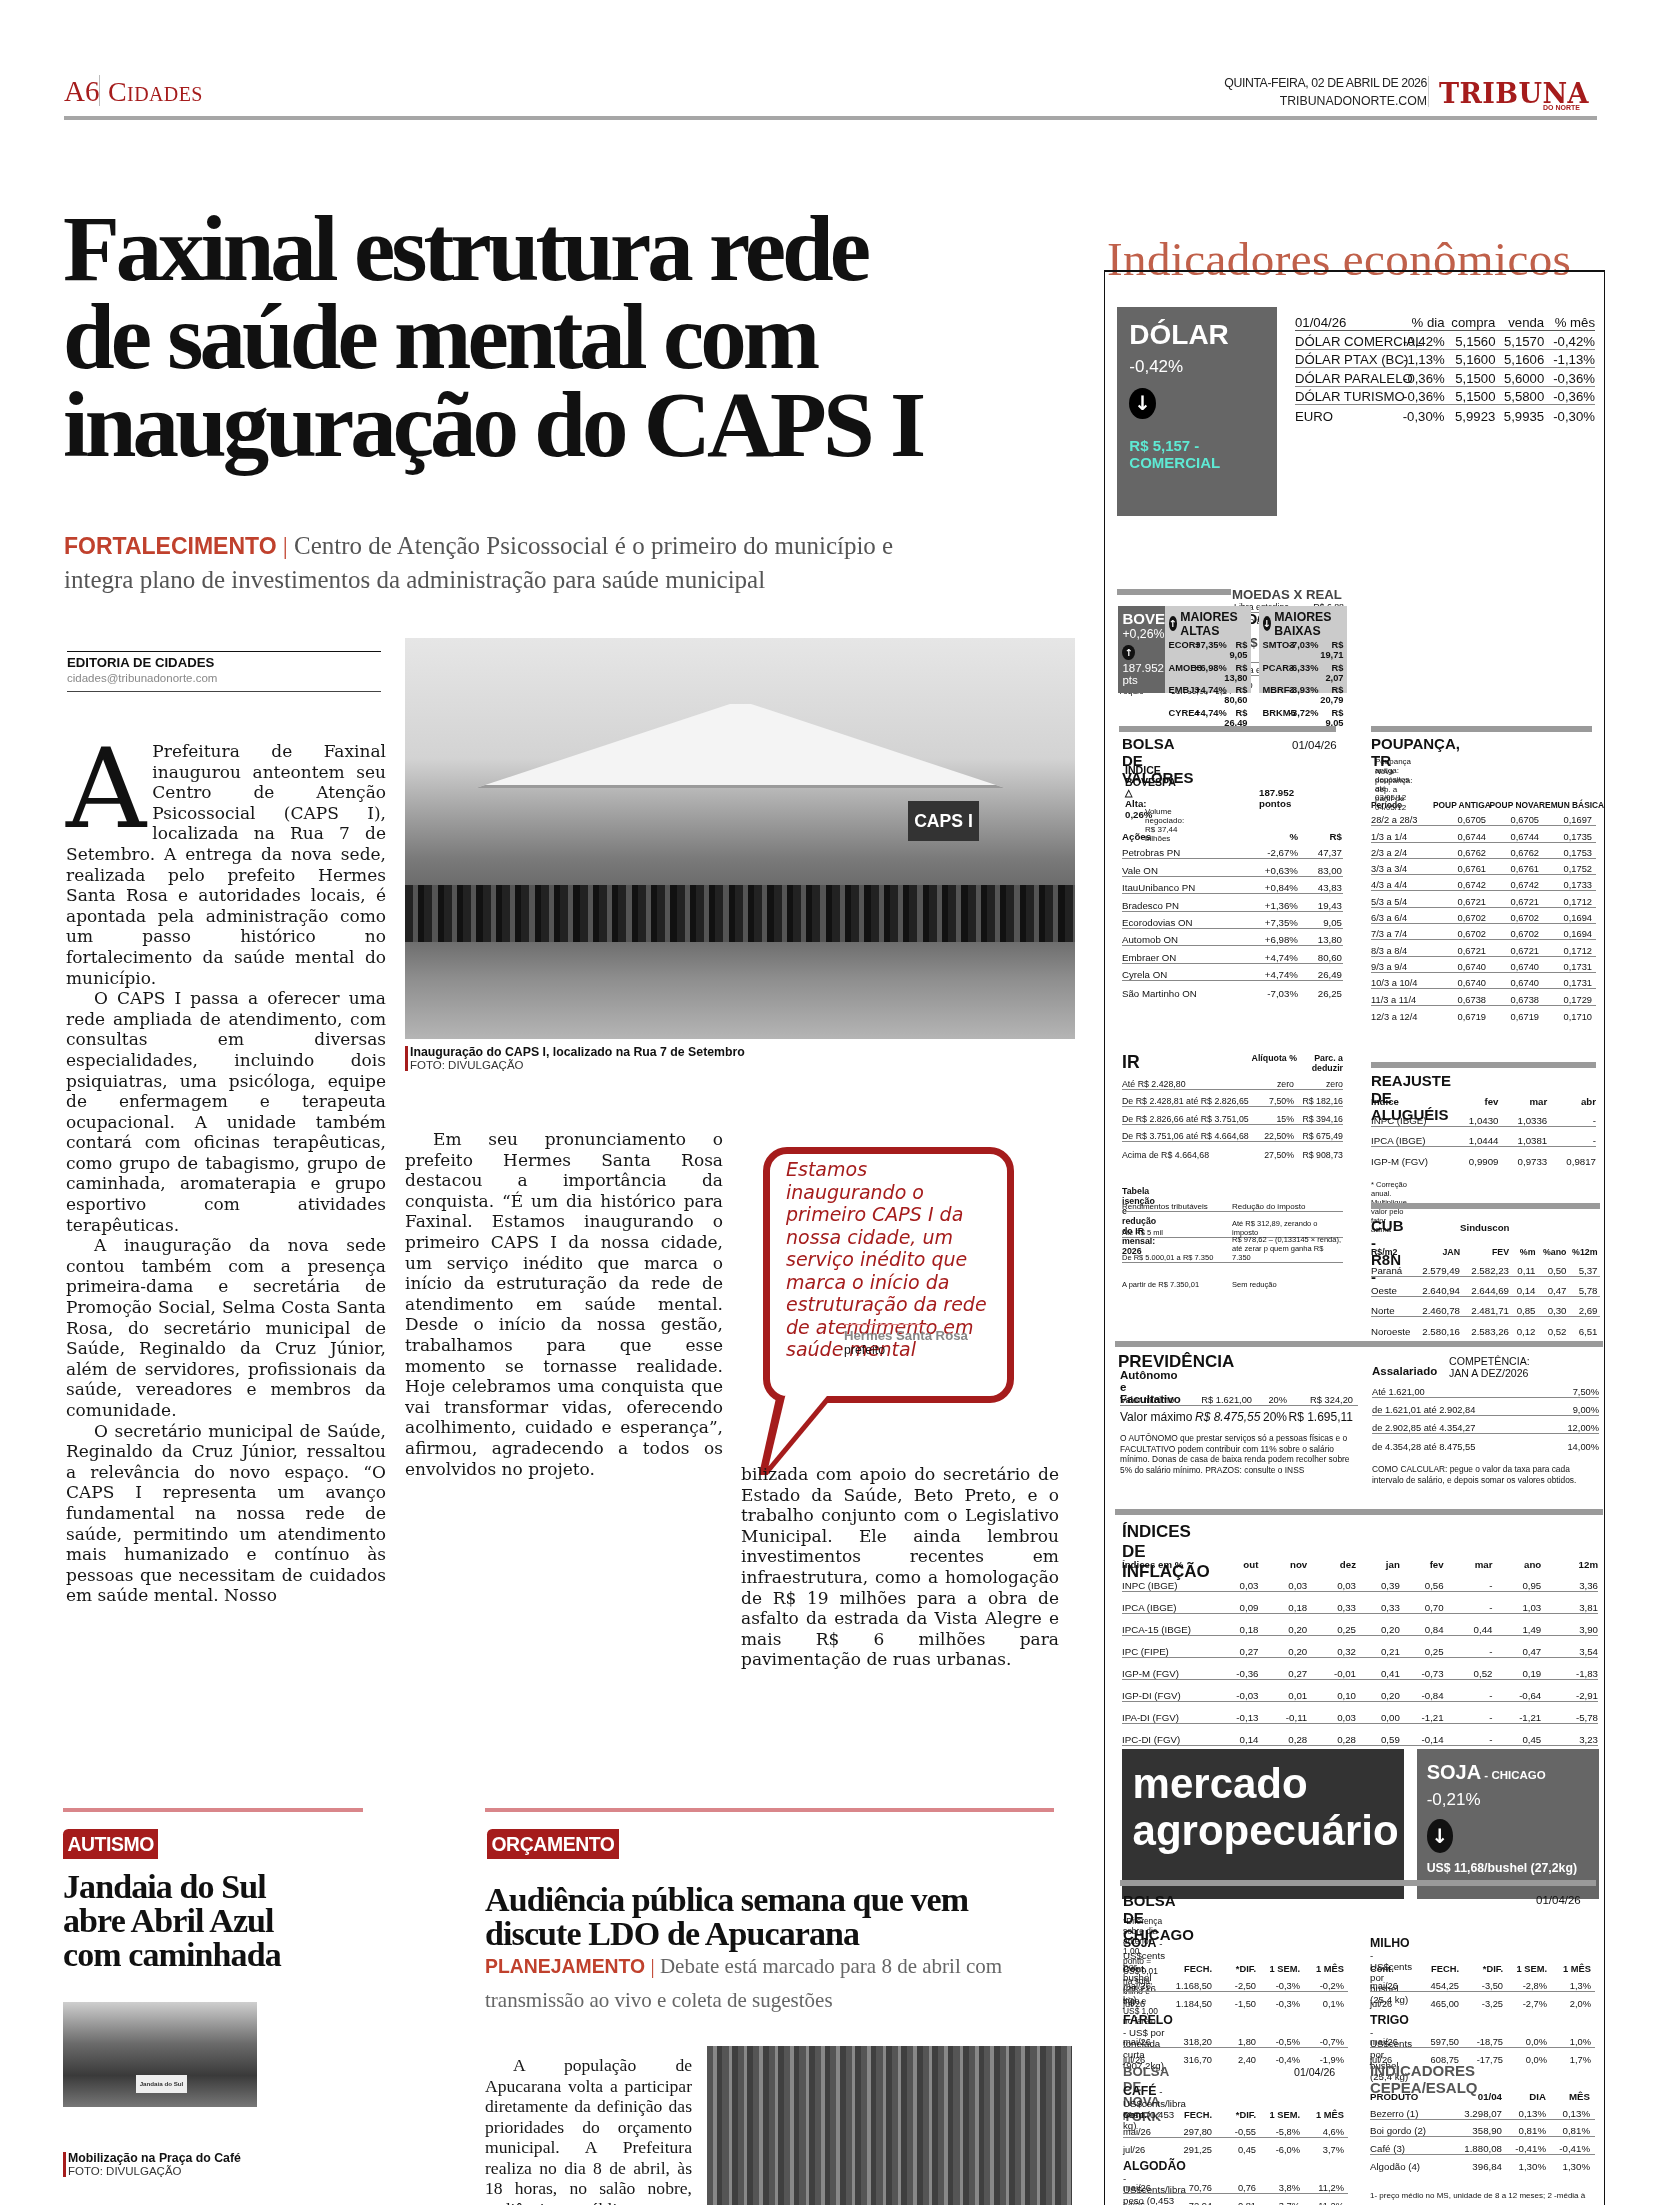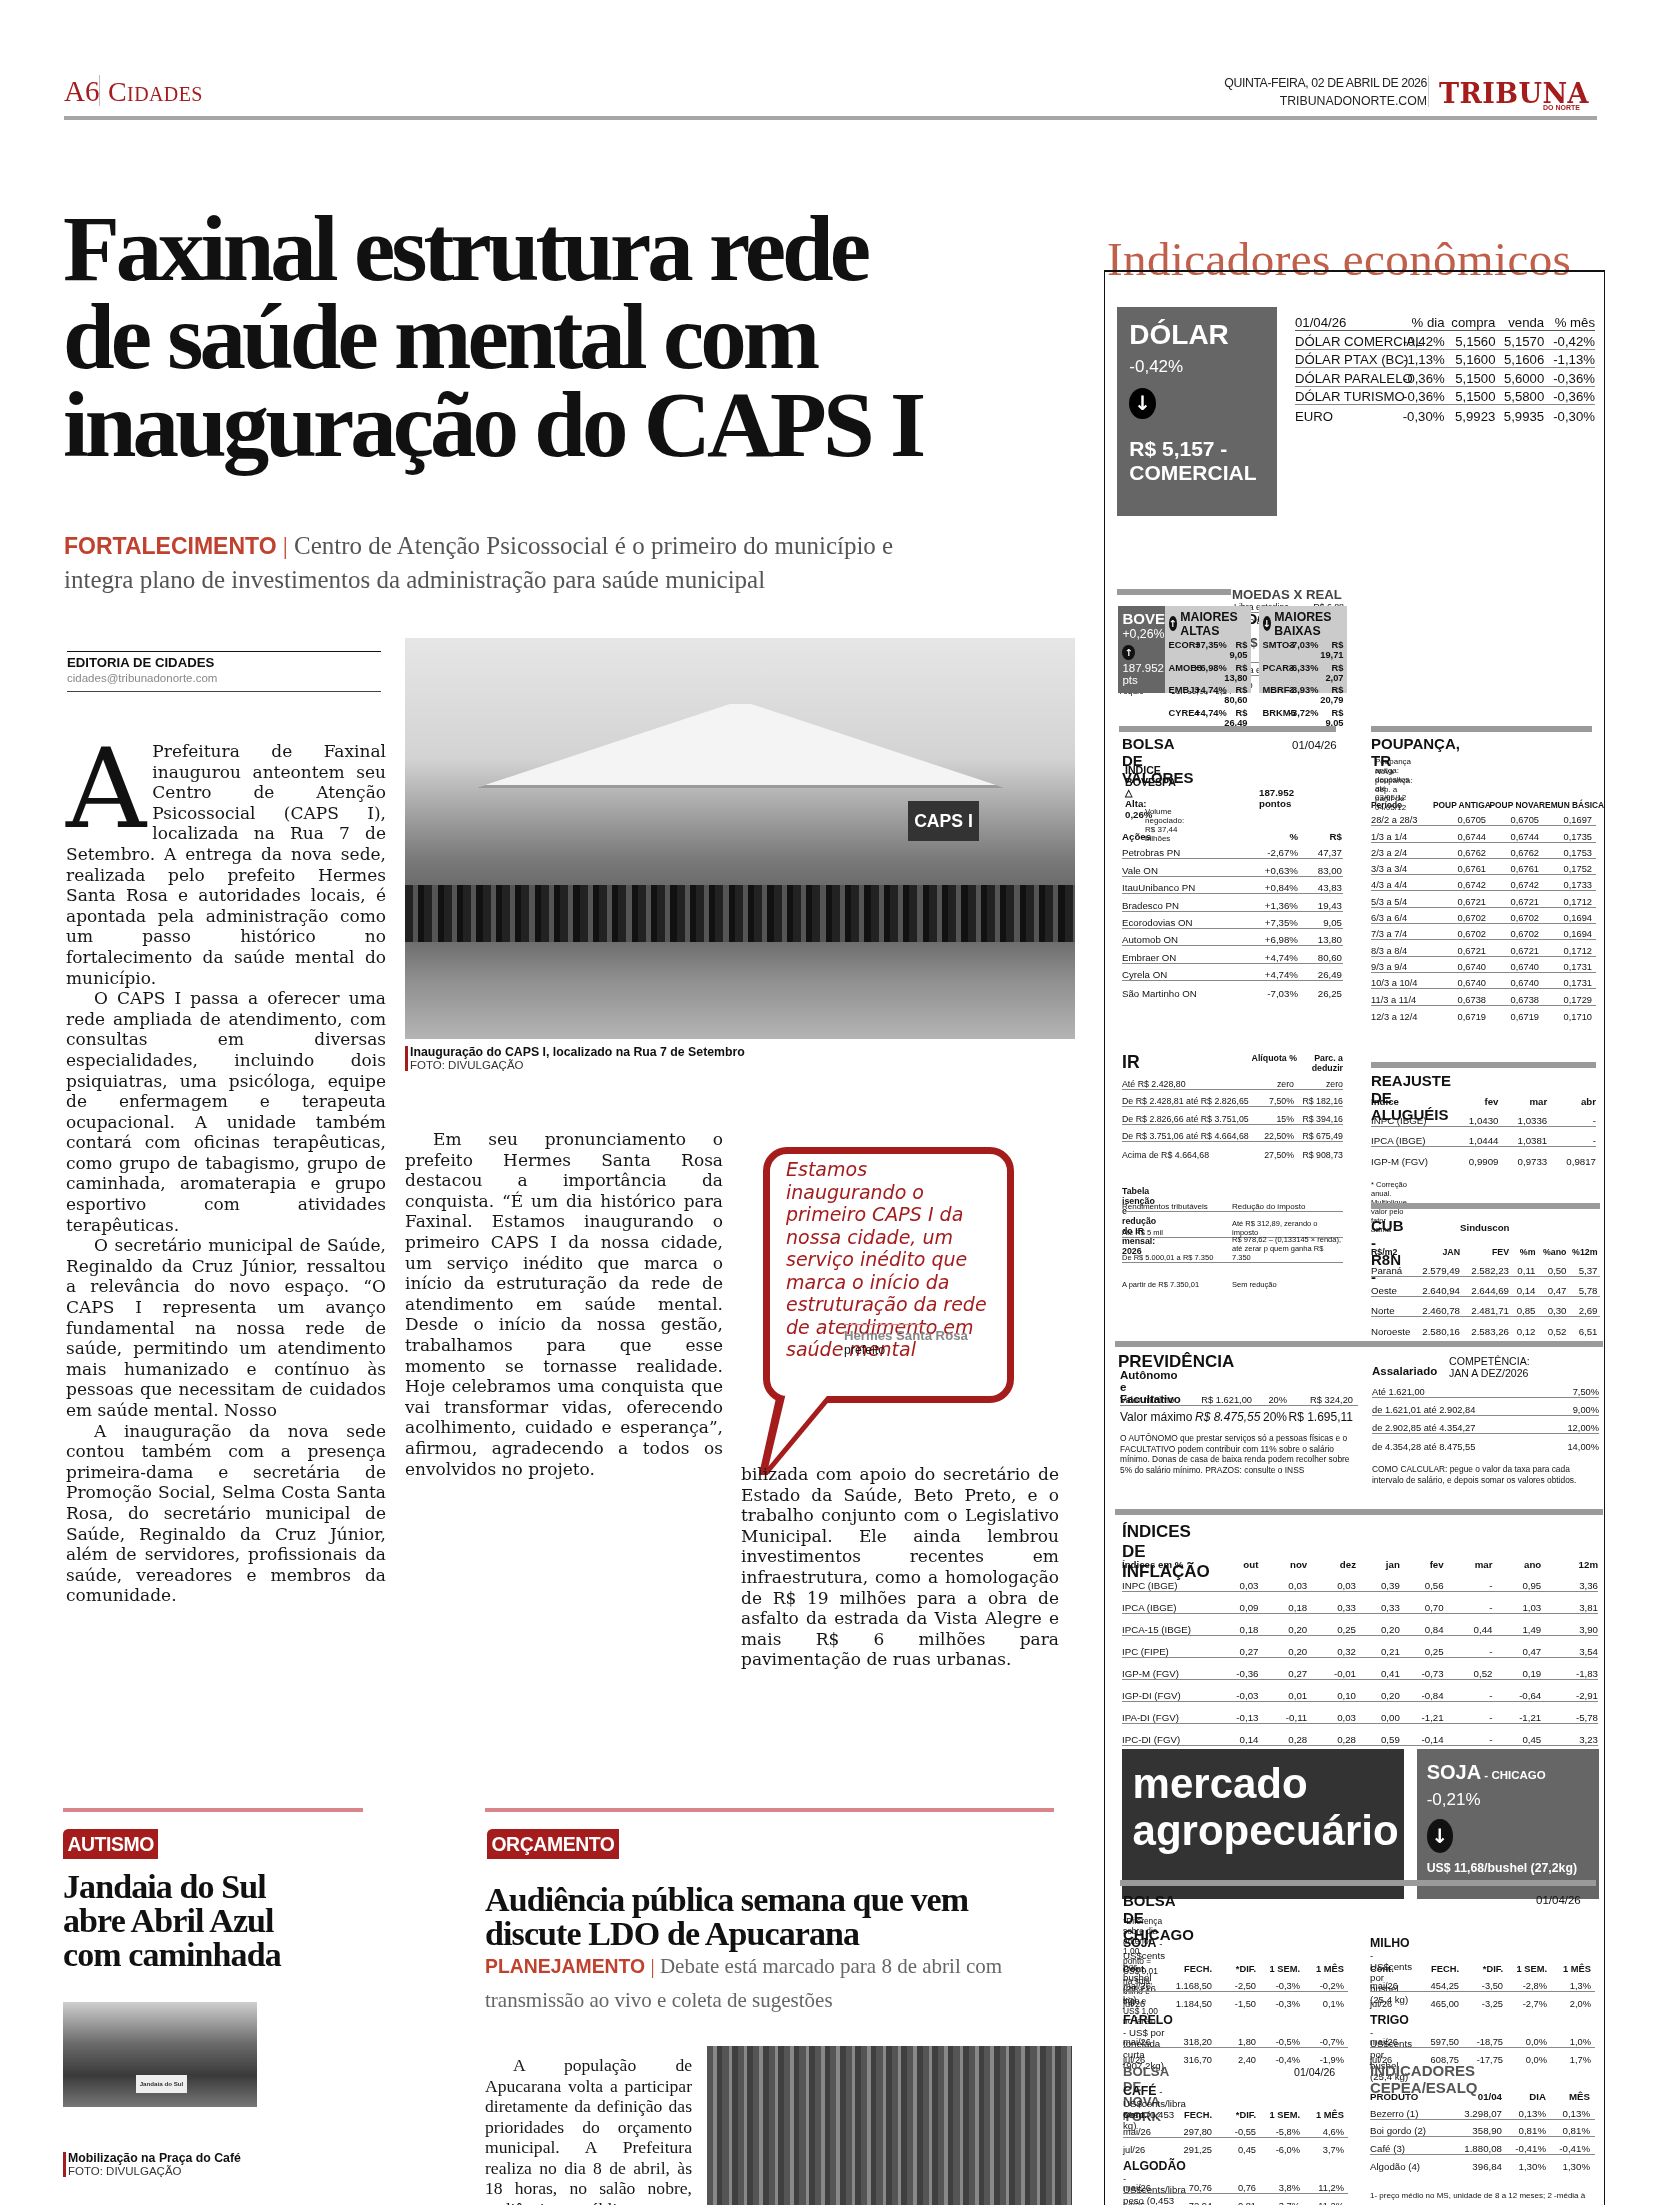--- a/index.html
+++ b/index.html
@@ -91,22 +91,22 @@
 <div class="abs" id="kicker"><span class="tag">FORTALECIMENTO</span><span class="bar"> | </span><span>Centro de Atenção Psicossocial é o primeiro do município e integra plano de investimentos da administração para saúde municipal</span></div>
 
 <div class="abs rule-black" id="byline-top"></div>
 <div class="abs" id="byline-name">EDITORIA DE CIDADES</div>
 <div class="abs" id="byline-mail">cidades@tribunadonorte.com</div>
 <div class="abs" id="byline-bot"></div>
 
 <div class="abs col" id="col1">
   <p class="noind"><span id="dropcap">A</span><span>Prefeitura de Faxinal inaugurou anteontem seu Centro de Atenção Psicossocial (CAPS I), localizada na Rua 7 de Setembro. A entrega da nova sede, realizada pelo prefeito Hermes Santa Rosa e autoridades locais, é apontada pela administração como um passo histórico no fortalecimento da saúde mental do município.</span></p>
   <p>O CAPS I passa a oferecer uma rede ampliada de atendimento, com consultas em diversas especialidades, incluindo dois psiquiatras, uma psicóloga, equipe de enfermagem e terapeuta ocupacional. A unidade também contará com oficinas terapêuticas, como grupo de tabagismo, grupo de caminhada, aromaterapia e grupo esportivo com atividades terapêuticas.</p>
+  <p>A inauguração da nova sede contou também com a presença primeira-dama e secretária de Promoção Social, Selma Costa Santa Rosa, do secretário municipal de Saúde, Reginaldo da Cruz Júnior, além de servidores, profissionais da saúde, vereadores e membros da comunidade.</p>
   <p>O secretário municipal de Saúde, Reginaldo da Cruz Júnior, ressaltou a relevância do novo espaço. “O CAPS I representa um avanço fundamental na nossa rede de saúde, permitindo um atendimento mais humanizado e contínuo às pessoas que necessitam de cuidados em saúde mental. Nosso</p>
-  <p>A inauguração da nova sede contou também com a presença primeira-dama e secretária de Promoção Social, Selma Costa Santa Rosa, do secretário municipal de Saúde, Reginaldo da Cruz Júnior, além de servidores, profissionais da saúde, vereadores e membros da comunidade.</p>
 </div>
 
 <div class="abs photo" id="photo1">
   <div class="tent" style="left:71px;top:66px;width:529px;height:84px;clip-path:polygon(0 100%,48% 0,52% 0,100% 100%)"></div>
   <div style="position:absolute;left:503px;top:163px;width:71px;height:40px;background:#333;color:#fff;font:bold 17.6px 'Liberation Sans',sans-serif;text-align:center;line-height:40px">CAPS I</div>
   <div style="position:absolute;left:0;top:247px;width:670px;height:57px;background:repeating-linear-gradient(90deg,#222 0 8px,#555 8px 13.2px,#111 13.2px 19.4px)"></div>
 </div>
 <div class="caption-bar" style="left:405px;top:1046px;height:25px"></div>
 <div class="abs cap-title" style="left:410px;top:1045px">Inauguração do CAPS I, localizado na Rua 7 de Setembro</div>
 <div class="abs cap-credit" style="left:410px;top:1059px">FOTO: DIVULGAÇÃO</div>
@@ -149,21 +149,21 @@
 </div>
 <div class="abs" id="photo3"></div>
 
 <div class="abs" id="ind-title">Indicadores econômicos</div>
 <div class="abs" id="ind-box"></div>
 
 <div class="abs dark" style="left:1117px;top:307px;width:160px;height:209px;padding:12.3px 12.3px">
   <div class="tb" style="font-size:28px;color:#fff">DÓLAR</div>
   <div style="font:17px 'Liberation Sans',sans-serif;margin-top:5.3px">-0,42%</div>
   <div class="circ" style="margin-top:11.5px;background:#000">↓</div>
-  <div class="tb" style="font-size:21px;color:#ffffff;margin-top:17.6px">R$ 5,157 - COMERCIAL</div>
+  <div class="tb" style="font-size:15px;color:#5eead4;margin-top:17.6px">R$ 5,157 - COMERCIAL</div>
 </div>
 <div class="abs" style="left:1295px;top:309px;width:300px">
   <div class="row t" style="font-size:13.2px;height:22px;border-bottom:0.9px solid #555">
     <span style="width:106px">01/04/26</span>
     <span class="r" style="width:44px">% dia</span>
     <span class="r" style="width:51px">compra</span>
     <span class="r" style="width:49px">venda</span>
     <span class="r" style="width:51px">% mês</span>
   </div>
   <div id="dolar-rows">

